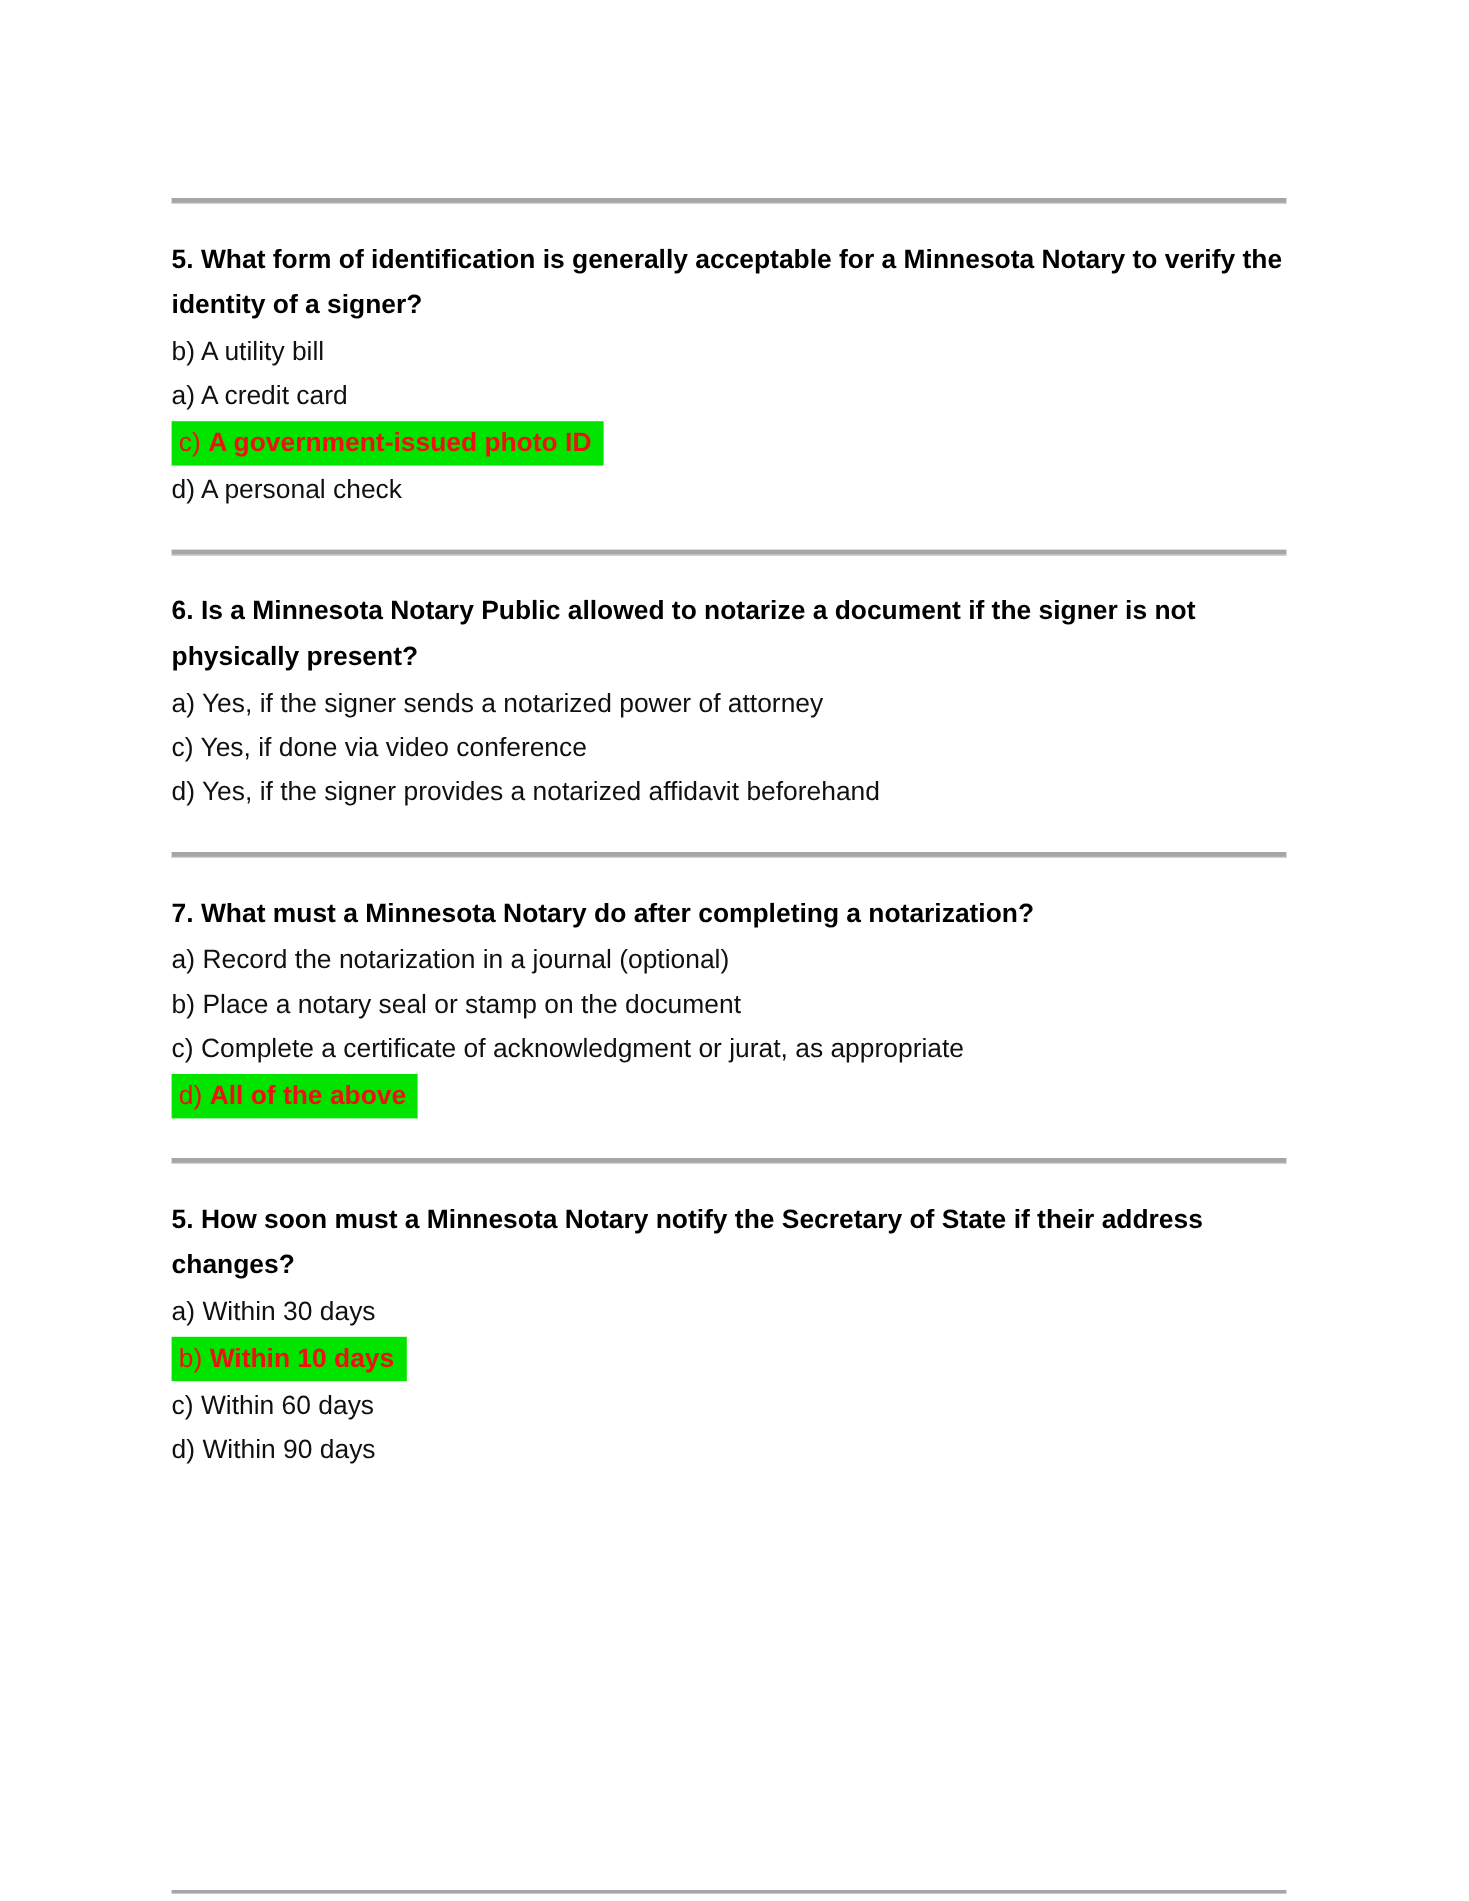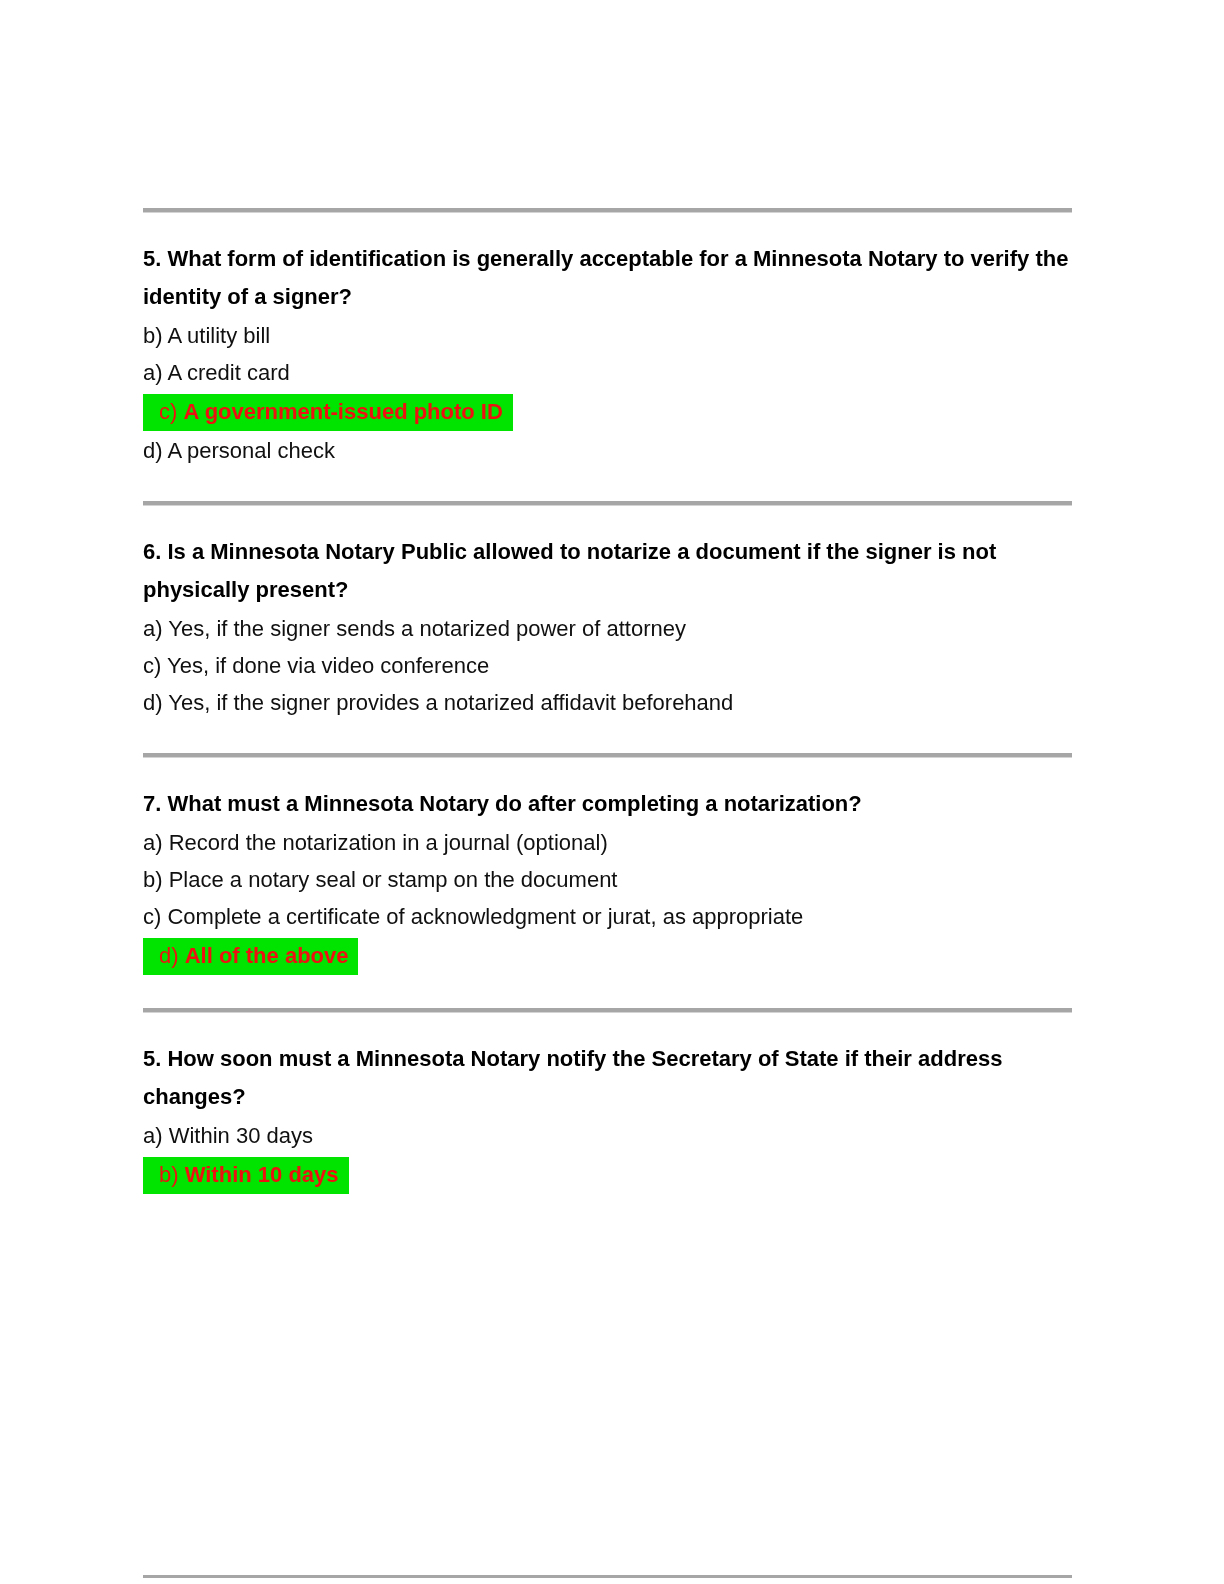--- a/index.html
+++ b/index.html
@@ -6,21 +6,21 @@
   .page{
     position:relative;
     width:1224px;height:1584px;
     background:#ffffff;
     font-family:"Liberation Sans",sans-serif;
     overflow:hidden;
     box-sizing:border-box;
   }
   .content{
     position:absolute;
-    left:143px;right:152px;top:0;bottom:0;margin-top:43px;
+    left:143px;right:152px;top:0;bottom:0;
   }
   .spacer-top{height:165px;}
   .divider{
     height:4px;
     background:#a6a6a6;
     border-bottom:1px solid #d4d4d4;
   }
   .section{padding:27px 0 32px 0;}
   .q-title{
     font-size:22px;
@@ -33,21 +33,21 @@
   .option{
     font-size:22px;
     color:#101010;
     line-height:37px;
     font-weight:normal;
   }
   .option.is-correct{line-height:41px;}
   .hl{
     display:inline-block;
     background:#00e400;
-    padding:3px 10px 4px 16px;
+    padding:3px 10px 4px 6px;
     line-height:30px;
   }
   .hl .prefix{
     color:#ee1111;
     font-weight:normal;
   }
   .hl .answer-text{
     color:#ee1111;
     font-weight:bold;
   }
@@ -104,20 +104,22 @@
     </div>
   </div>
 
   <div class="question-block">
     <div class="divider"></div>
     <div class="section">
       <div class="q-title">5. How soon must a Minnesota Notary notify the Secretary of State if their address changes?</div>
       <div class="options">
               <div class="option">a) Within 30 days</div>
               <div class="option is-correct"><span class="hl"><span class="prefix">b) </span><span class="answer-text">Within 10 days</span></span></div>
+              <div class="option">c) Within 60 days</div>
+              <div class="option">d) Within 90 days</div>
             </div>
     </div>
   </div>
 
 </div>
   </div>
   <div class="bottom-divider"></div>
 </div>
 
 </body></html>

